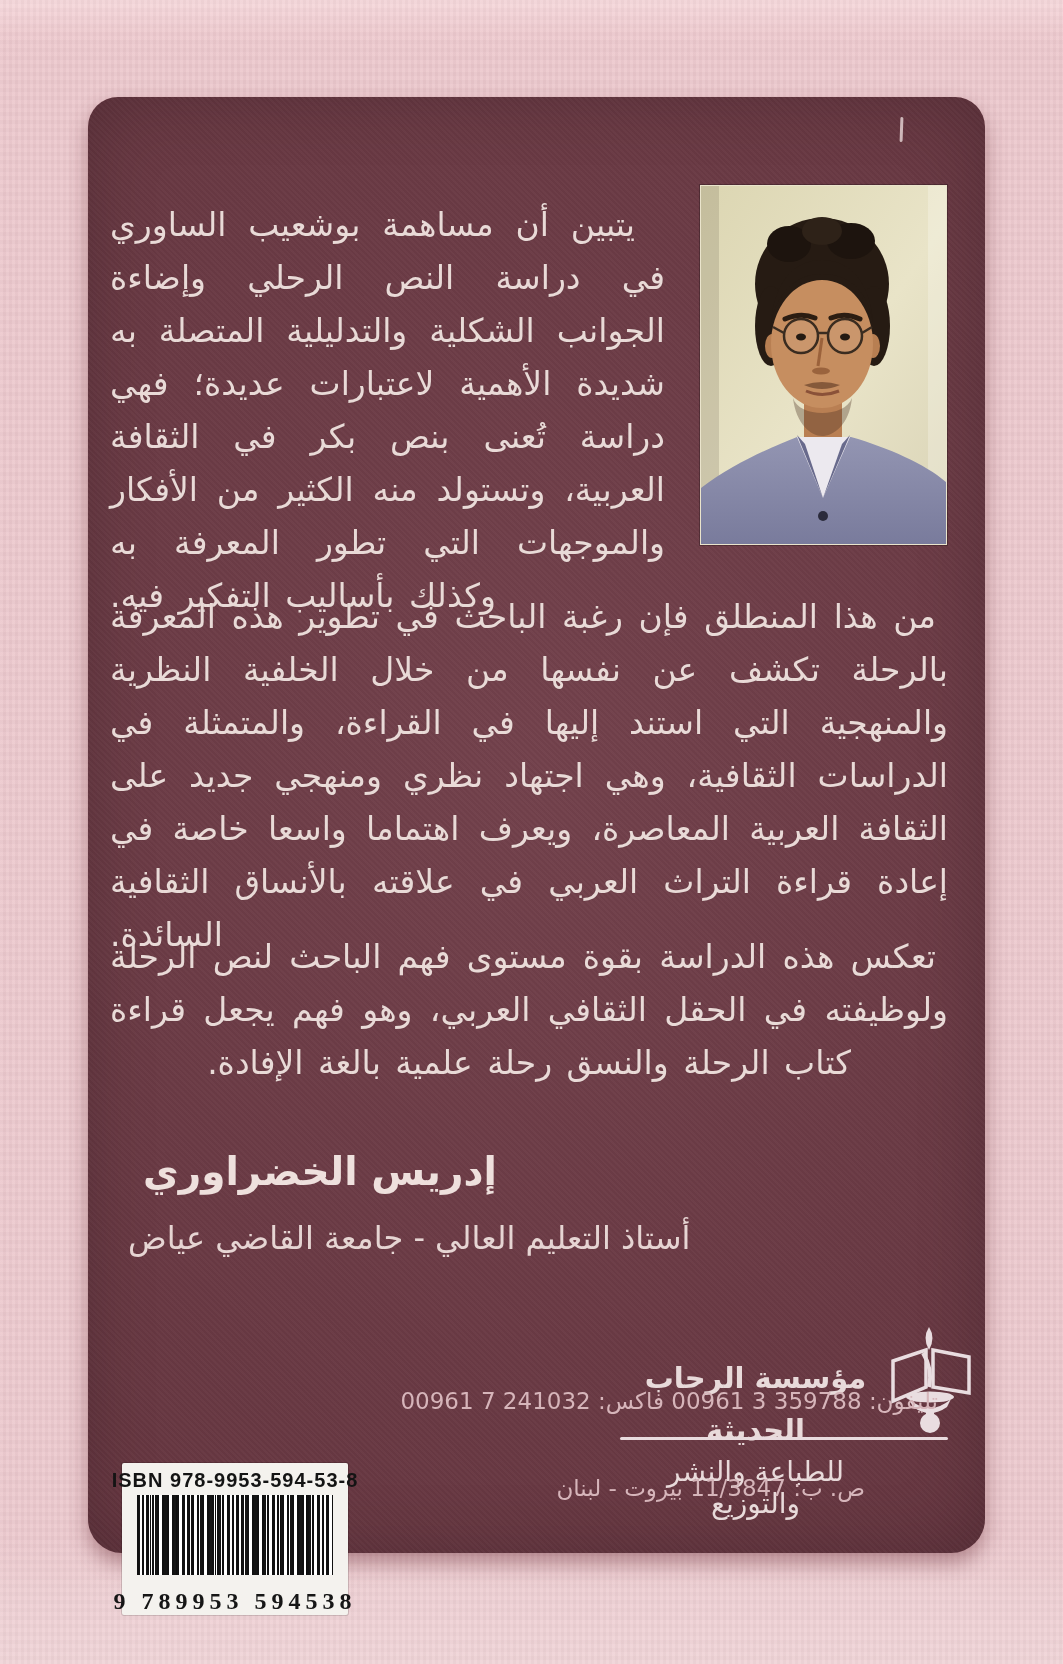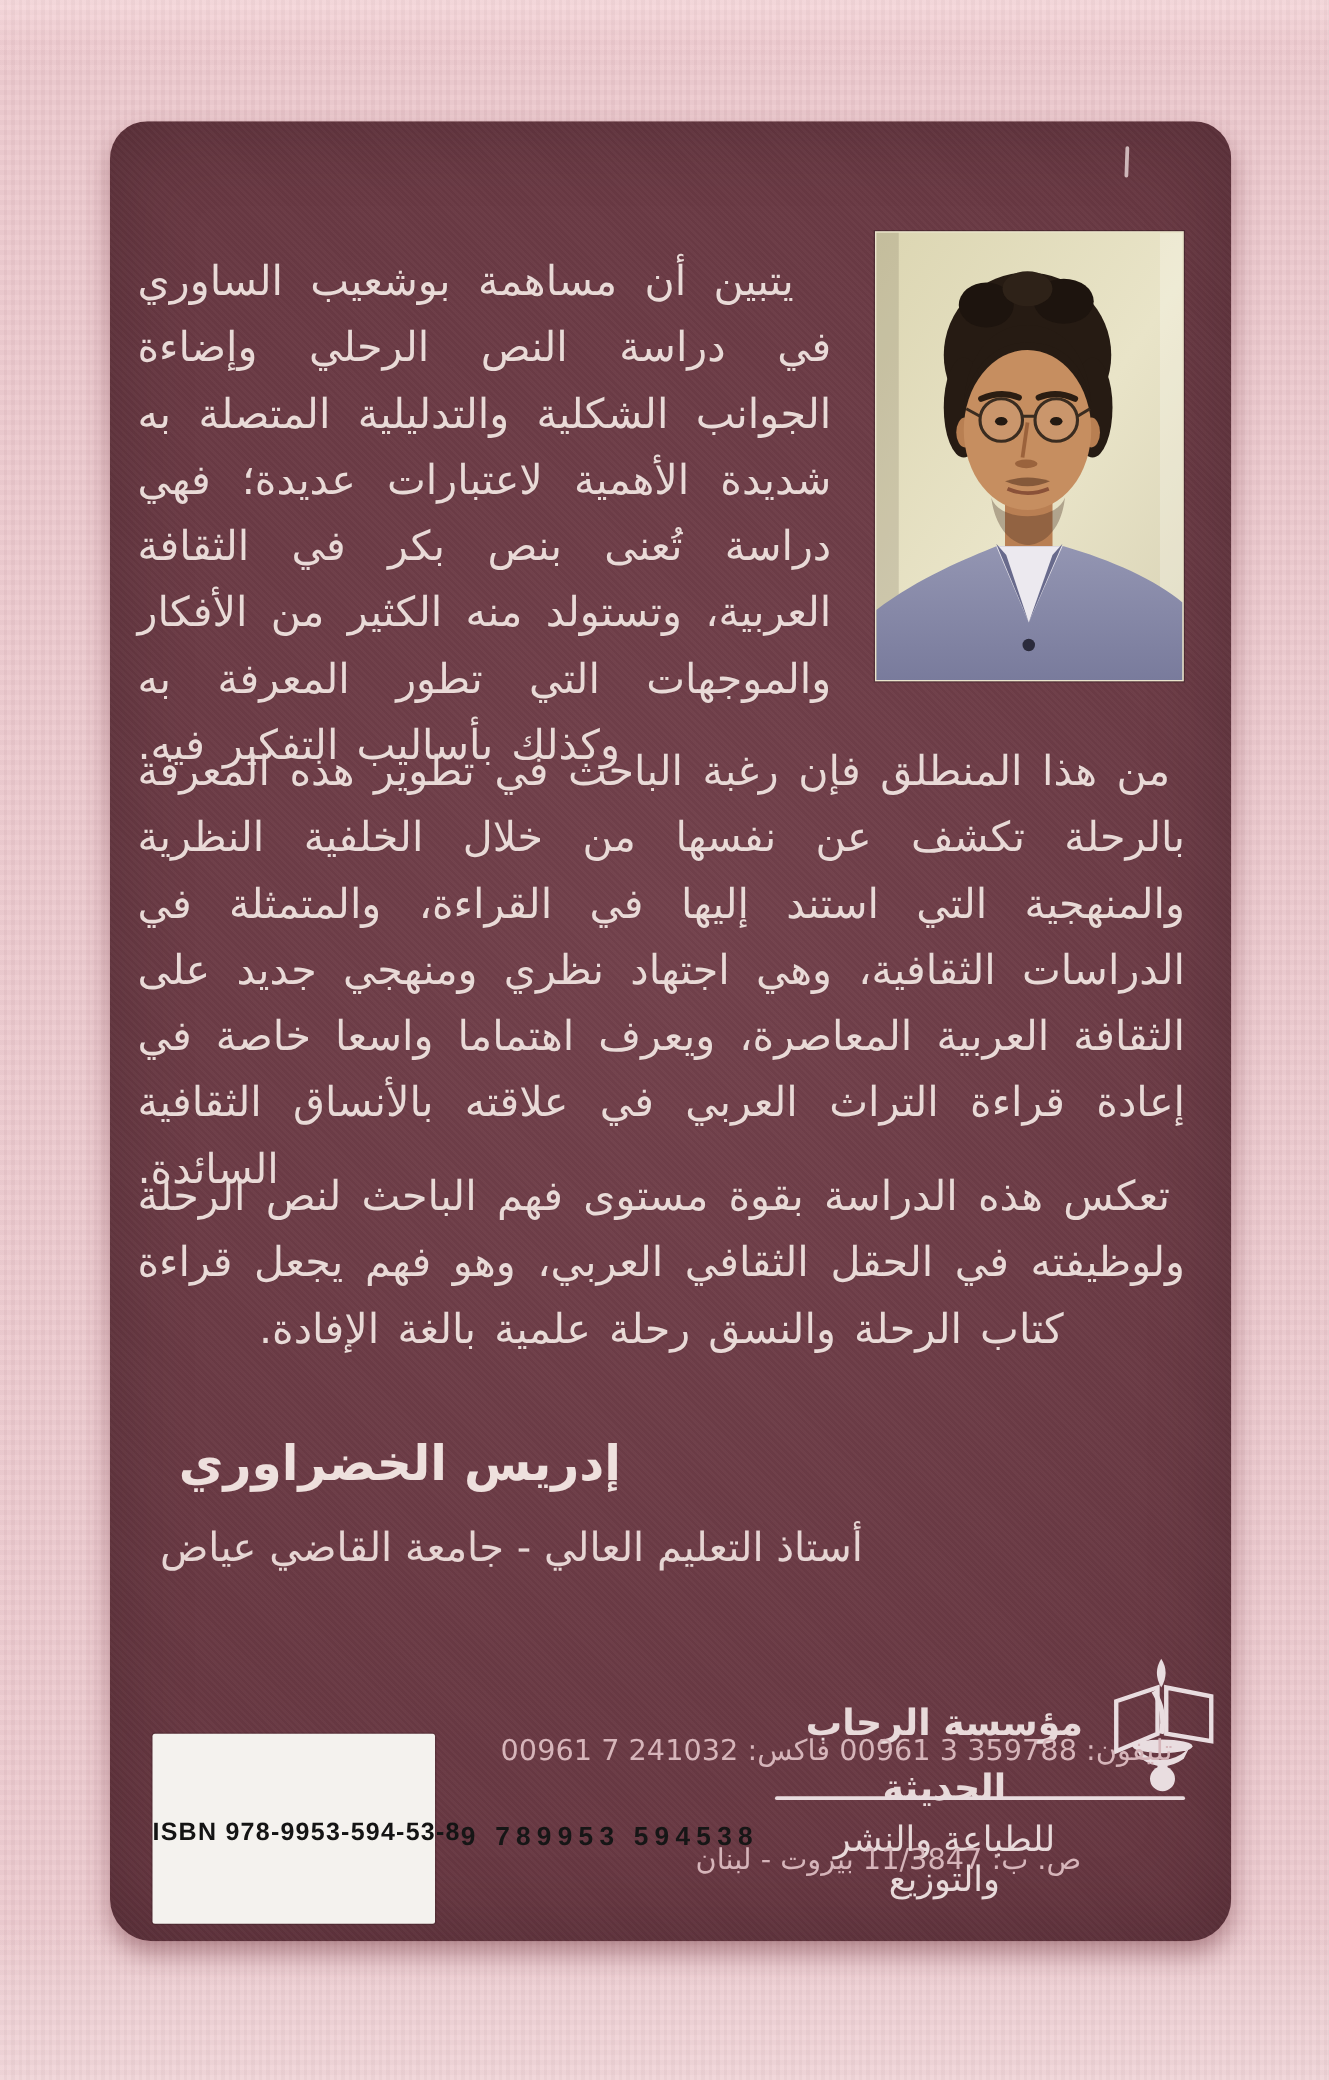--- a/index.html
+++ b/index.html
@@ -76,39 +76,39 @@
     position:absolute;right:120px;top:1378px;direction:rtl;
     font-size:23px;color:#d6b5ba;white-space:nowrap;
   }
   .email{
     position:absolute;right:12px;direction:ltr;text-align:right;
     font-family:"Liberation Serif", serif;font-size:28px;color:#dcbac3;white-space:nowrap;
   }
   .email1{top:1398px;}
   .email2{top:1428px;}
   .isbn-box{
-    position:absolute;left:34px;top:1290px;width:226px;height:152px;
+    position:absolute;left:34px;top:1366px;width:226px;height:152px;
     background:#f4f2ee;border-radius:2px;padding:0;
-    display:flex;flex-direction:row;align-items:center;
+    display:flex;flex-direction:column;align-items:center;
     box-shadow:0 0 0 1px rgba(0,0,0,.15);
   }
   .isbn-label{
     margin-top:6px;font-family:"Liberation Sans", sans-serif;
     font-size:20px;font-weight:bold;color:#141414;letter-spacing:1px;white-space:nowrap;
   }
   .barcode-bars{
     width:196px;height:92px;margin-top:3px;background:#fff;
     background-image:
       repeating-linear-gradient(90deg, #101010 0 2px, transparent 2px 5px),
       repeating-linear-gradient(90deg, #141414 0 3px, transparent 3px 9px),
       repeating-linear-gradient(90deg, #0c0c0c 0 1px, transparent 1px 13px);
   }
   .barcode-digits{
-    margin-top:13px;font-family:Liberation Sans, sans-serif;
-    font-size:21px;font-weight:bold;color:#161616;letter-spacing:5px;white-space:nowrap;
+    margin-top:13px;font-family:Liberation Serif, serif;
+    font-size:24px;font-weight:bold;color:#161616;letter-spacing:5px;white-space:nowrap;
   }
 </style>
 </head>
 <body>
 
 <div class="page-texture"></div>
 
 <div class="cover">
   <div class="cover-texture"></div>
   <div class="stray-mark"></div>

